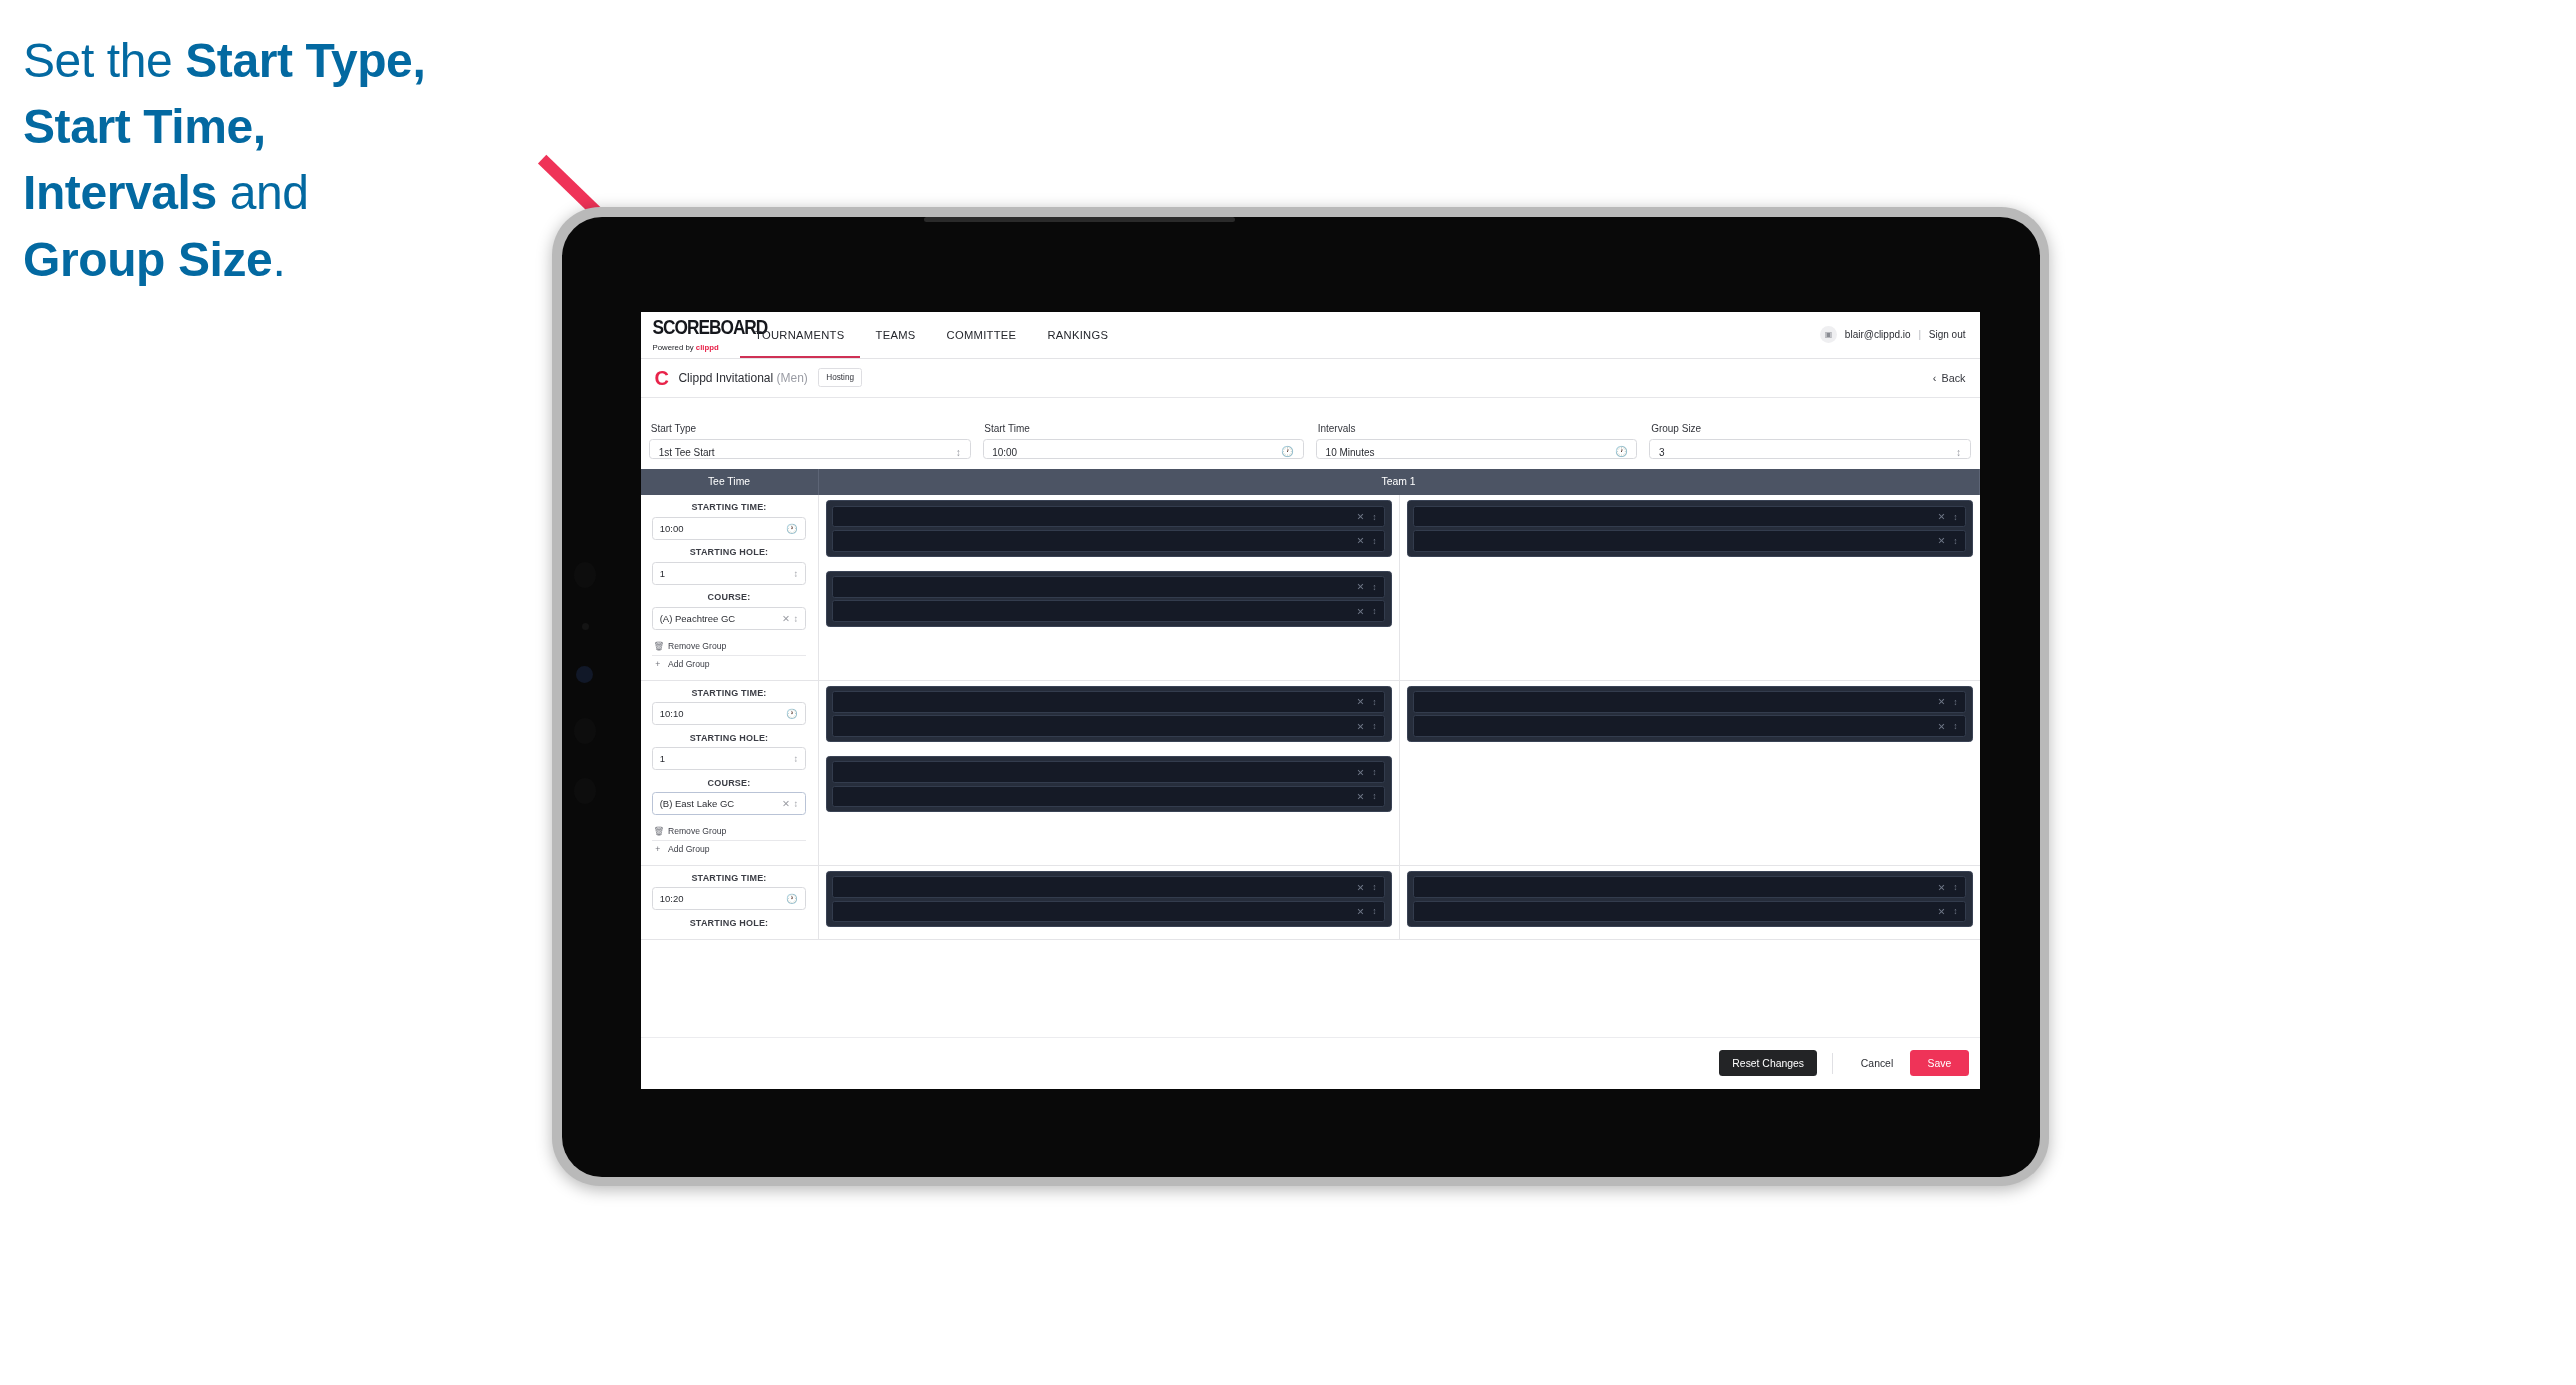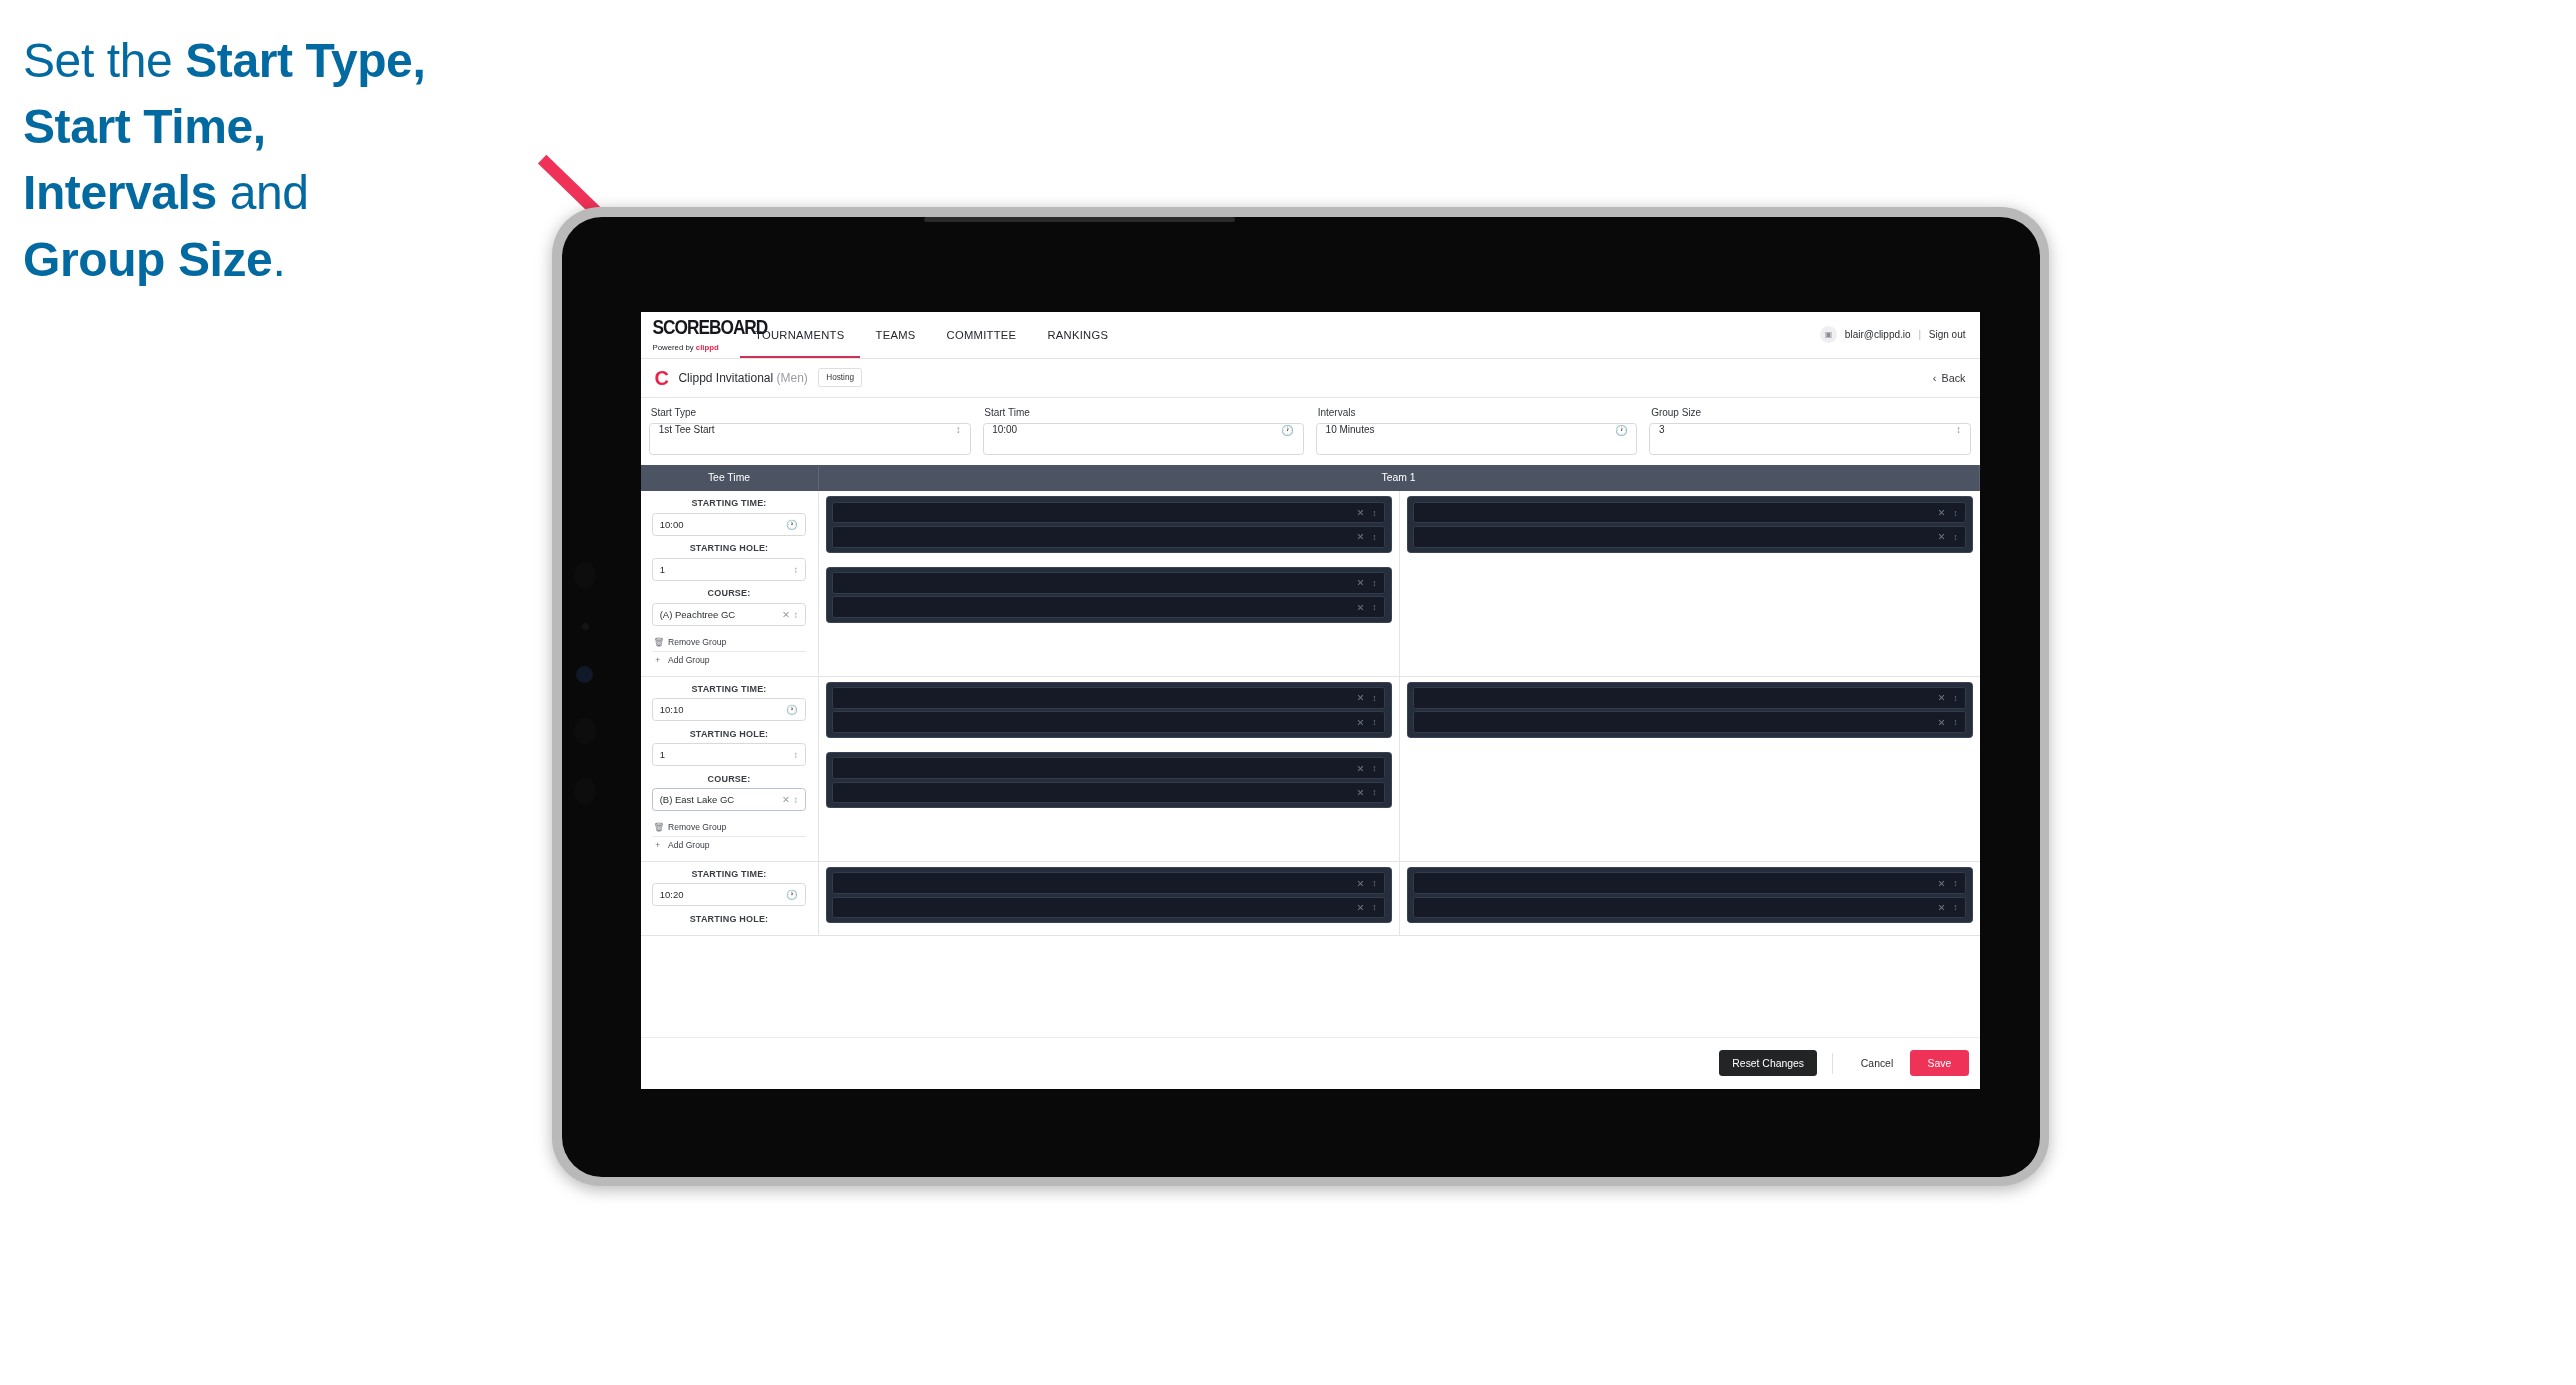--- a/index.html
+++ b/index.html
@@ -65,24 +65,24 @@
           font-family:"Liberation Sans", sans-serif; }
   .ctitle{ font-size:12px; color:#2b2d33; }
   .ctitle .muted{ color:#9a9ca4; }
   .hosting{ margin-left:10.4px; font-size:8.2px; color:#31333a; border:0.9px solid #dedee2;
             border-radius:2.6px; padding:4.3px 7px; background:#fff; cursor:pointer; }
   .crumbspacer{ flex:1; }
   .backlink{ font-size:10.8px; color:#33353c; cursor:pointer; display:flex; align-items:center; gap:5.2px;}
 
   
   .formrow{ display:flex; padding:7.8px 8.6px 9.5px 8.6px; gap:12px; flex:0 0 auto; }
-  .field{ flex:1; display:flex; flex-direction:column; }
+  .field{ flex:1; display:flex; flex-direction:column;margin-top:16px; }
   .flabel{ font-size:10px; color:#33353c; margin:1.7px 0 5.2px 1.7px; }
-  .fbox{ height:32px; border:0.9px solid #d8d9dd; border-radius:3.5px; background:#fff;
-         display:flex; align-items:flex-start; padding:0 8.6px; font-size:10px; color:#2b2d33; cursor:pointer;}
+  .fbox{ height:20px; border:0.9px solid #d8d9dd; border-radius:3.5px; background:#fff;
+         display:flex; align-items:flex-end; padding:0 8.6px; font-size:10px; color:#2b2d33; cursor:pointer;}
   .fbox .fval{ flex:1; }
   .ficon{ color:#9b9da4; font-size:10.4px; display:flex; align-items:center;}
 
   
   .thead{ display:flex; background:#4c5464; flex:0 0 auto; }
   .th{ font-size:10.4px; color:#fff; text-align:center; padding:7.8px 0; }
   .th.tee{ width:178px; border-right:0.9px solid #5d6576; }
   .th.t1{ flex:1; border-right:0.9px solid #5d6576; }
   .th.t2{ flex:1; }
 

